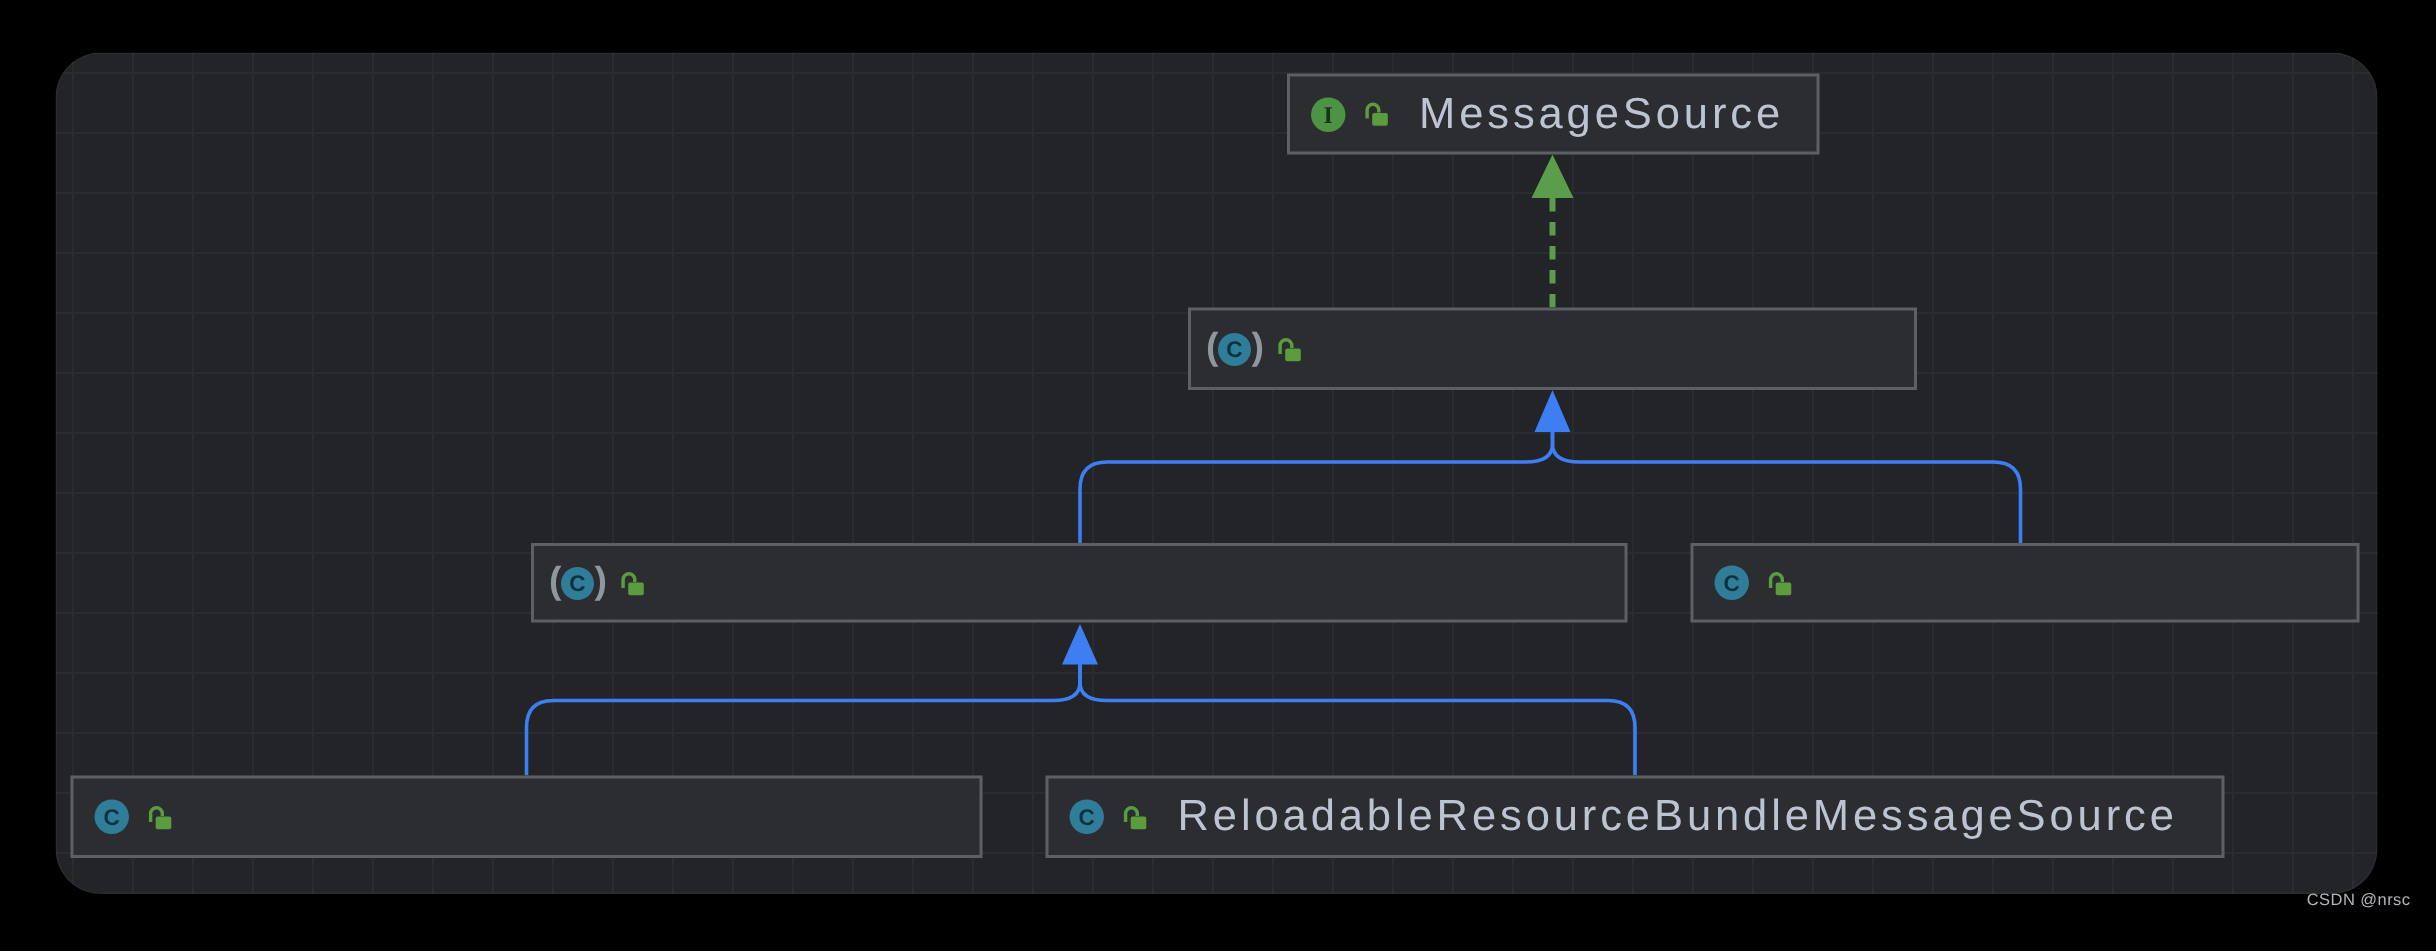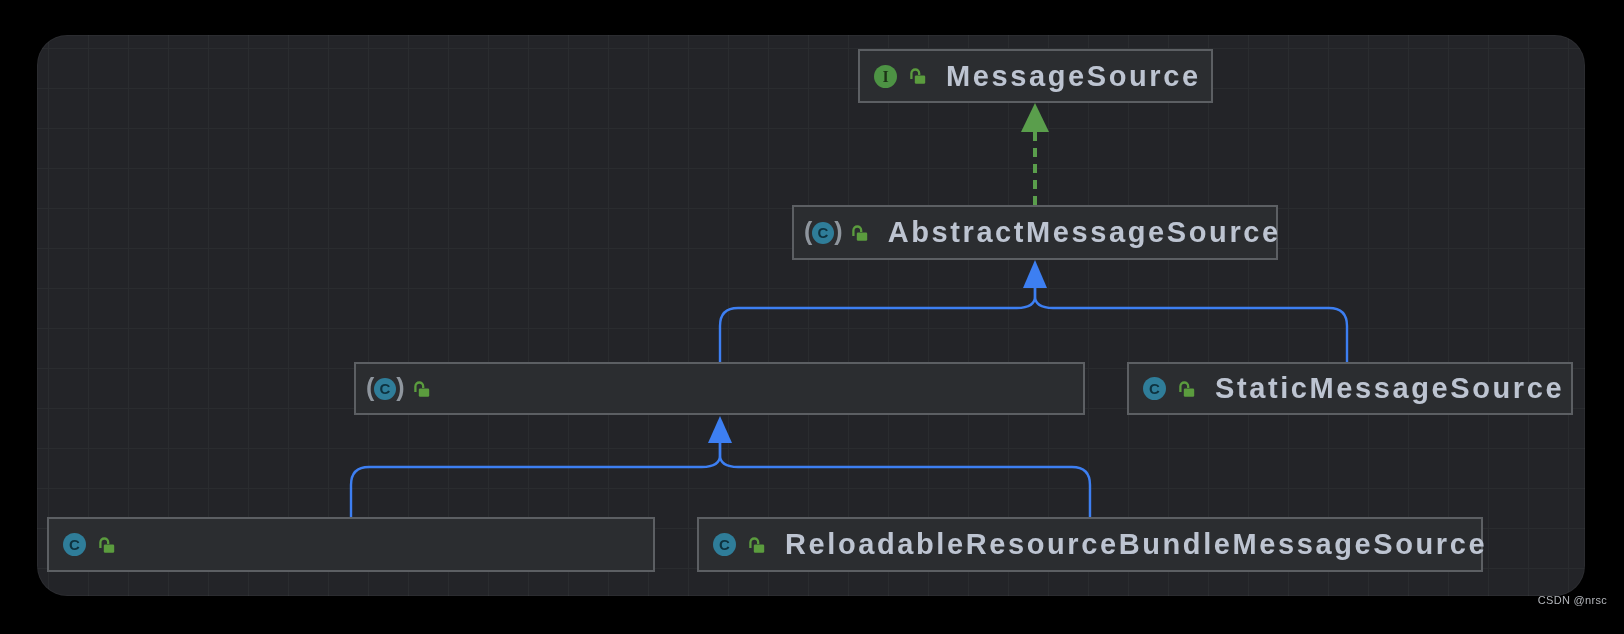--- a/index.html
+++ b/index.html
@@ -27,21 +27,21 @@
   }
   
   .node{
     position:absolute;box-sizing:border-box;
     background:#2b2d30;border:2px solid #5c5f63;
     display:flex;align-items:center;
     padding:0 12px;white-space:nowrap;
   }
   .node .label{
     margin-left:18px;
-    font-size:29px;letter-spacing:2.6px;color:#bdc4d1;font-weight:bold;
+    font-size:29px;letter-spacing:2.6px;color:#bdc4d1;
   }
   .kind-icon{display:flex;align-items:center;flex:none;}
   .paren{
     color:#8f969e;font-size:25px;font-weight:600;line-height:1;
     margin:0 -2px;transform:translateY(-1px);
   }
   .lock{display:flex;align-items:center;flex:none;margin-left:9px;}
   .icon-letter-sans{
     font-family:"Liberation Sans",sans-serif;font-weight:bold;font-size:15px;
   }
@@ -110,21 +110,20 @@
       <text x="13" y="18.2" text-anchor="middle" fill="#0e323f" class="icon-letter-sans">C</text>
     </svg>
     <span class="paren">)</span>
   </span>
   <span class="lock">
     <svg width="20" height="20" viewBox="0 0 20 20">
       <path d="M3.4 13 V7.4 a3.9 3.9 0 0 1 7.8 0 V9" stroke="#5b9c3e" stroke-width="2.3" fill="none"></path>
       <rect x="6.8" y="9.4" width="10.4" height="8.4" rx="1.3" fill="#5b9c3e"></rect>
     </svg>
   </span>
-  <span class="label">AbstractMessageSource</span>
 </div>
 
 <div class="node" id="node-abstract-resource-based">
   <span class="kind-icon">
     <span class="paren">(</span>
     <svg width="26" height="26" viewBox="0 0 26 26">
       <circle cx="13" cy="13" r="11" fill="#2f7d99"></circle>
       <text x="13" y="18.2" text-anchor="middle" fill="#0e323f" class="icon-letter-sans">C</text>
     </svg>
     <span class="paren">)</span>
@@ -143,21 +142,20 @@
       <circle cx="13.5" cy="13.5" r="11.5" fill="#2f7d99"></circle>
       <text x="13.5" y="18.7" text-anchor="middle" fill="#0e323f" class="icon-letter-sans">C</text>
     </svg>
   </span>
   <span class="lock">
     <svg width="20" height="20" viewBox="0 0 20 20">
       <path d="M3.4 13 V7.4 a3.9 3.9 0 0 1 7.8 0 V9" stroke="#5b9c3e" stroke-width="2.3" fill="none"></path>
       <rect x="6.8" y="9.4" width="10.4" height="8.4" rx="1.3" fill="#5b9c3e"></rect>
     </svg>
   </span>
-  <span class="label">StaticMessageSource</span>
 </div>
 
 <div class="node" id="node-resource-bundle">
   <span class="kind-icon">
     <svg width="27" height="27" viewBox="0 0 27 27">
       <circle cx="13.5" cy="13.5" r="11.5" fill="#2f7d99"></circle>
       <text x="13.5" y="18.7" text-anchor="middle" fill="#0e323f" class="icon-letter-sans">C</text>
     </svg>
   </span>
   <span class="lock">

